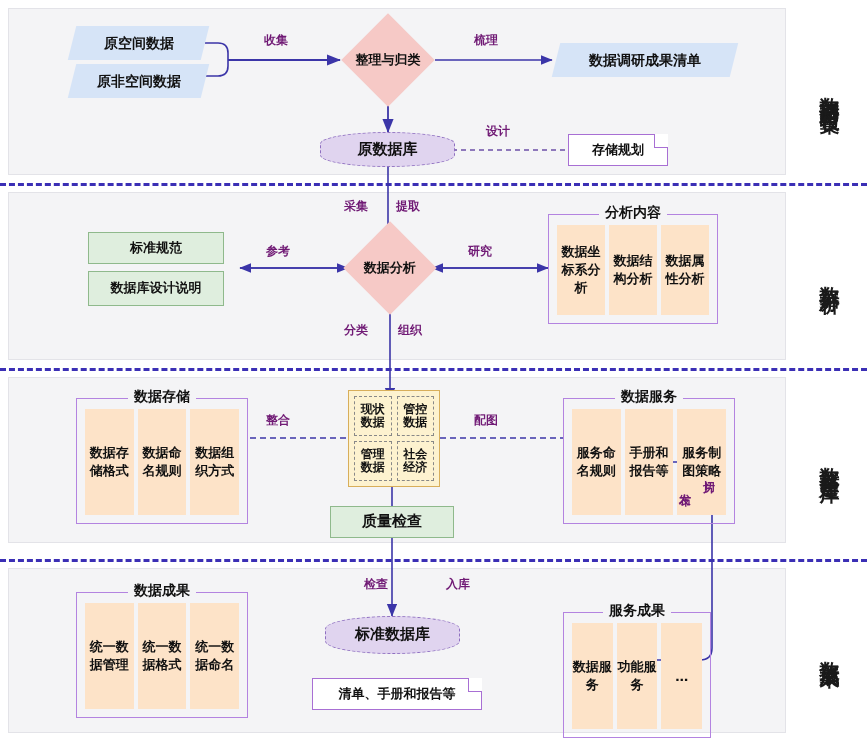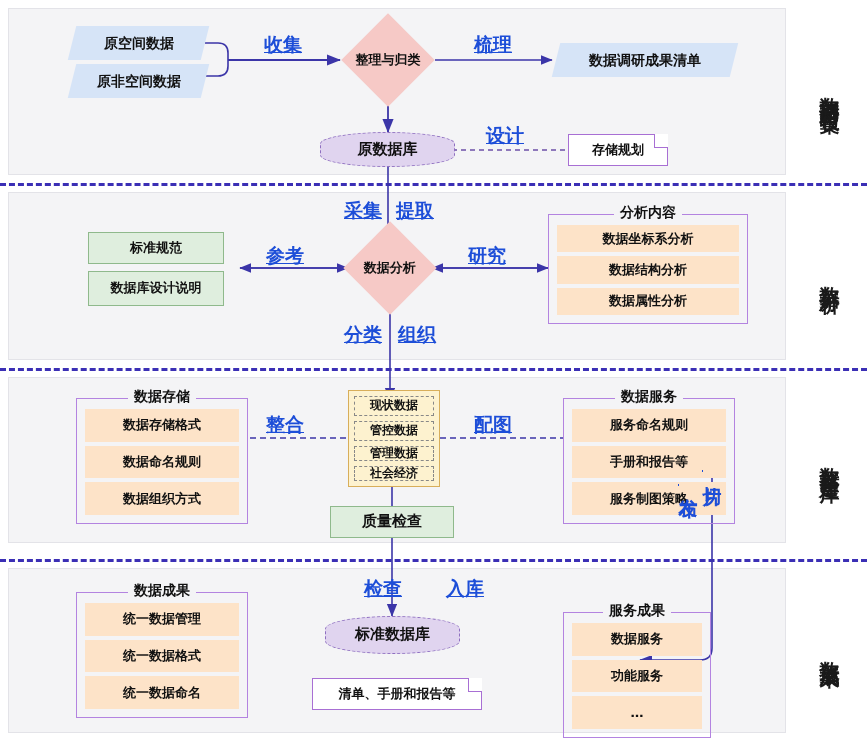--- a/index.html
+++ b/index.html
@@ -103,55 +103,54 @@
   .group > .gcap {
     position:absolute;
     top:-11px; left:50%; transform:translateX(-50%);
     background:#f4f4f6;
     padding:0 6px;
     font-size:14px; font-weight:700; color:#111;
     white-space:nowrap;
   }
   .group .items {
     position:absolute; left:8px; right:8px; top:10px; bottom:8px;
-    display:flex; flex-direction:column; gap:4px;
+    display:flex; flex-direction:row; gap:4px;
   }
   .group .items > div {
     flex:1;
     background:#fde3c8;
     display:flex; align-items:center; justify-content:center;
     font-size:13px; font-weight:700; color:#111;
     text-align:center;
   }
 
   
   .grid4 {
     position:absolute;
     background:#fdf2cf;
     border:1.5px solid #d8ae5a;
     padding:5px;
     display:grid;
-    grid-template-columns:1fr;
+    grid-template-columns:1fr 1fr;
     grid-template-rows:1fr 1fr;
     gap:5px;
   }
   .grid4 > div {
     border:1.5px dashed #888;
     display:flex; align-items:center; justify-content:center;
     font-size:12px; font-weight:700; color:#111;
     text-align:center; line-height:1.1;
   }
 
   
   .elabel {
     position:absolute;
     font-family:"DejaVu Serif","Liberation Serif", serif;
-    font-size:19px; font-weight:600; color:#1d4ed8;
+    font-size:12px; font-weight:600; color:#701a75;
     white-space:nowrap;
-    text-decoration:underline;
   }
   .elabel.vert {
     writing-mode: vertical-rl; text-orientation: upright;
     letter-spacing:1px;
   }
 
   svg.edges { position:absolute; left:0; top:0; width:867px; height:741px; pointer-events:none; }
 </style>
 </head>
 <body>
@@ -277,21 +276,21 @@
   </div>
 
   <div class="node diamond" style="left:357px;top:235px;width:66px;height:66px;">
     <span>数据分析</span>
   </div>
 
   <div class="elabel" style="left:468px;top:243px;">
     <span>研究</span>
   </div>
 
-  <div class="group" style="left:548px;top:214px;width:200px;height:110px;">
+  <div class="group" style="left:548px;top:214px;width:170px;height:110px;">
     <div class="gcap">分析内容</div>
     <div class="items">
       <div>数据坐标系分析</div>
       <div>数据结构分析</div>
       <div>数据属性分析</div>
     </div>
   </div>
 
   <div class="elabel" style="left:344px;top:322px;">
     <span>分类</span>

